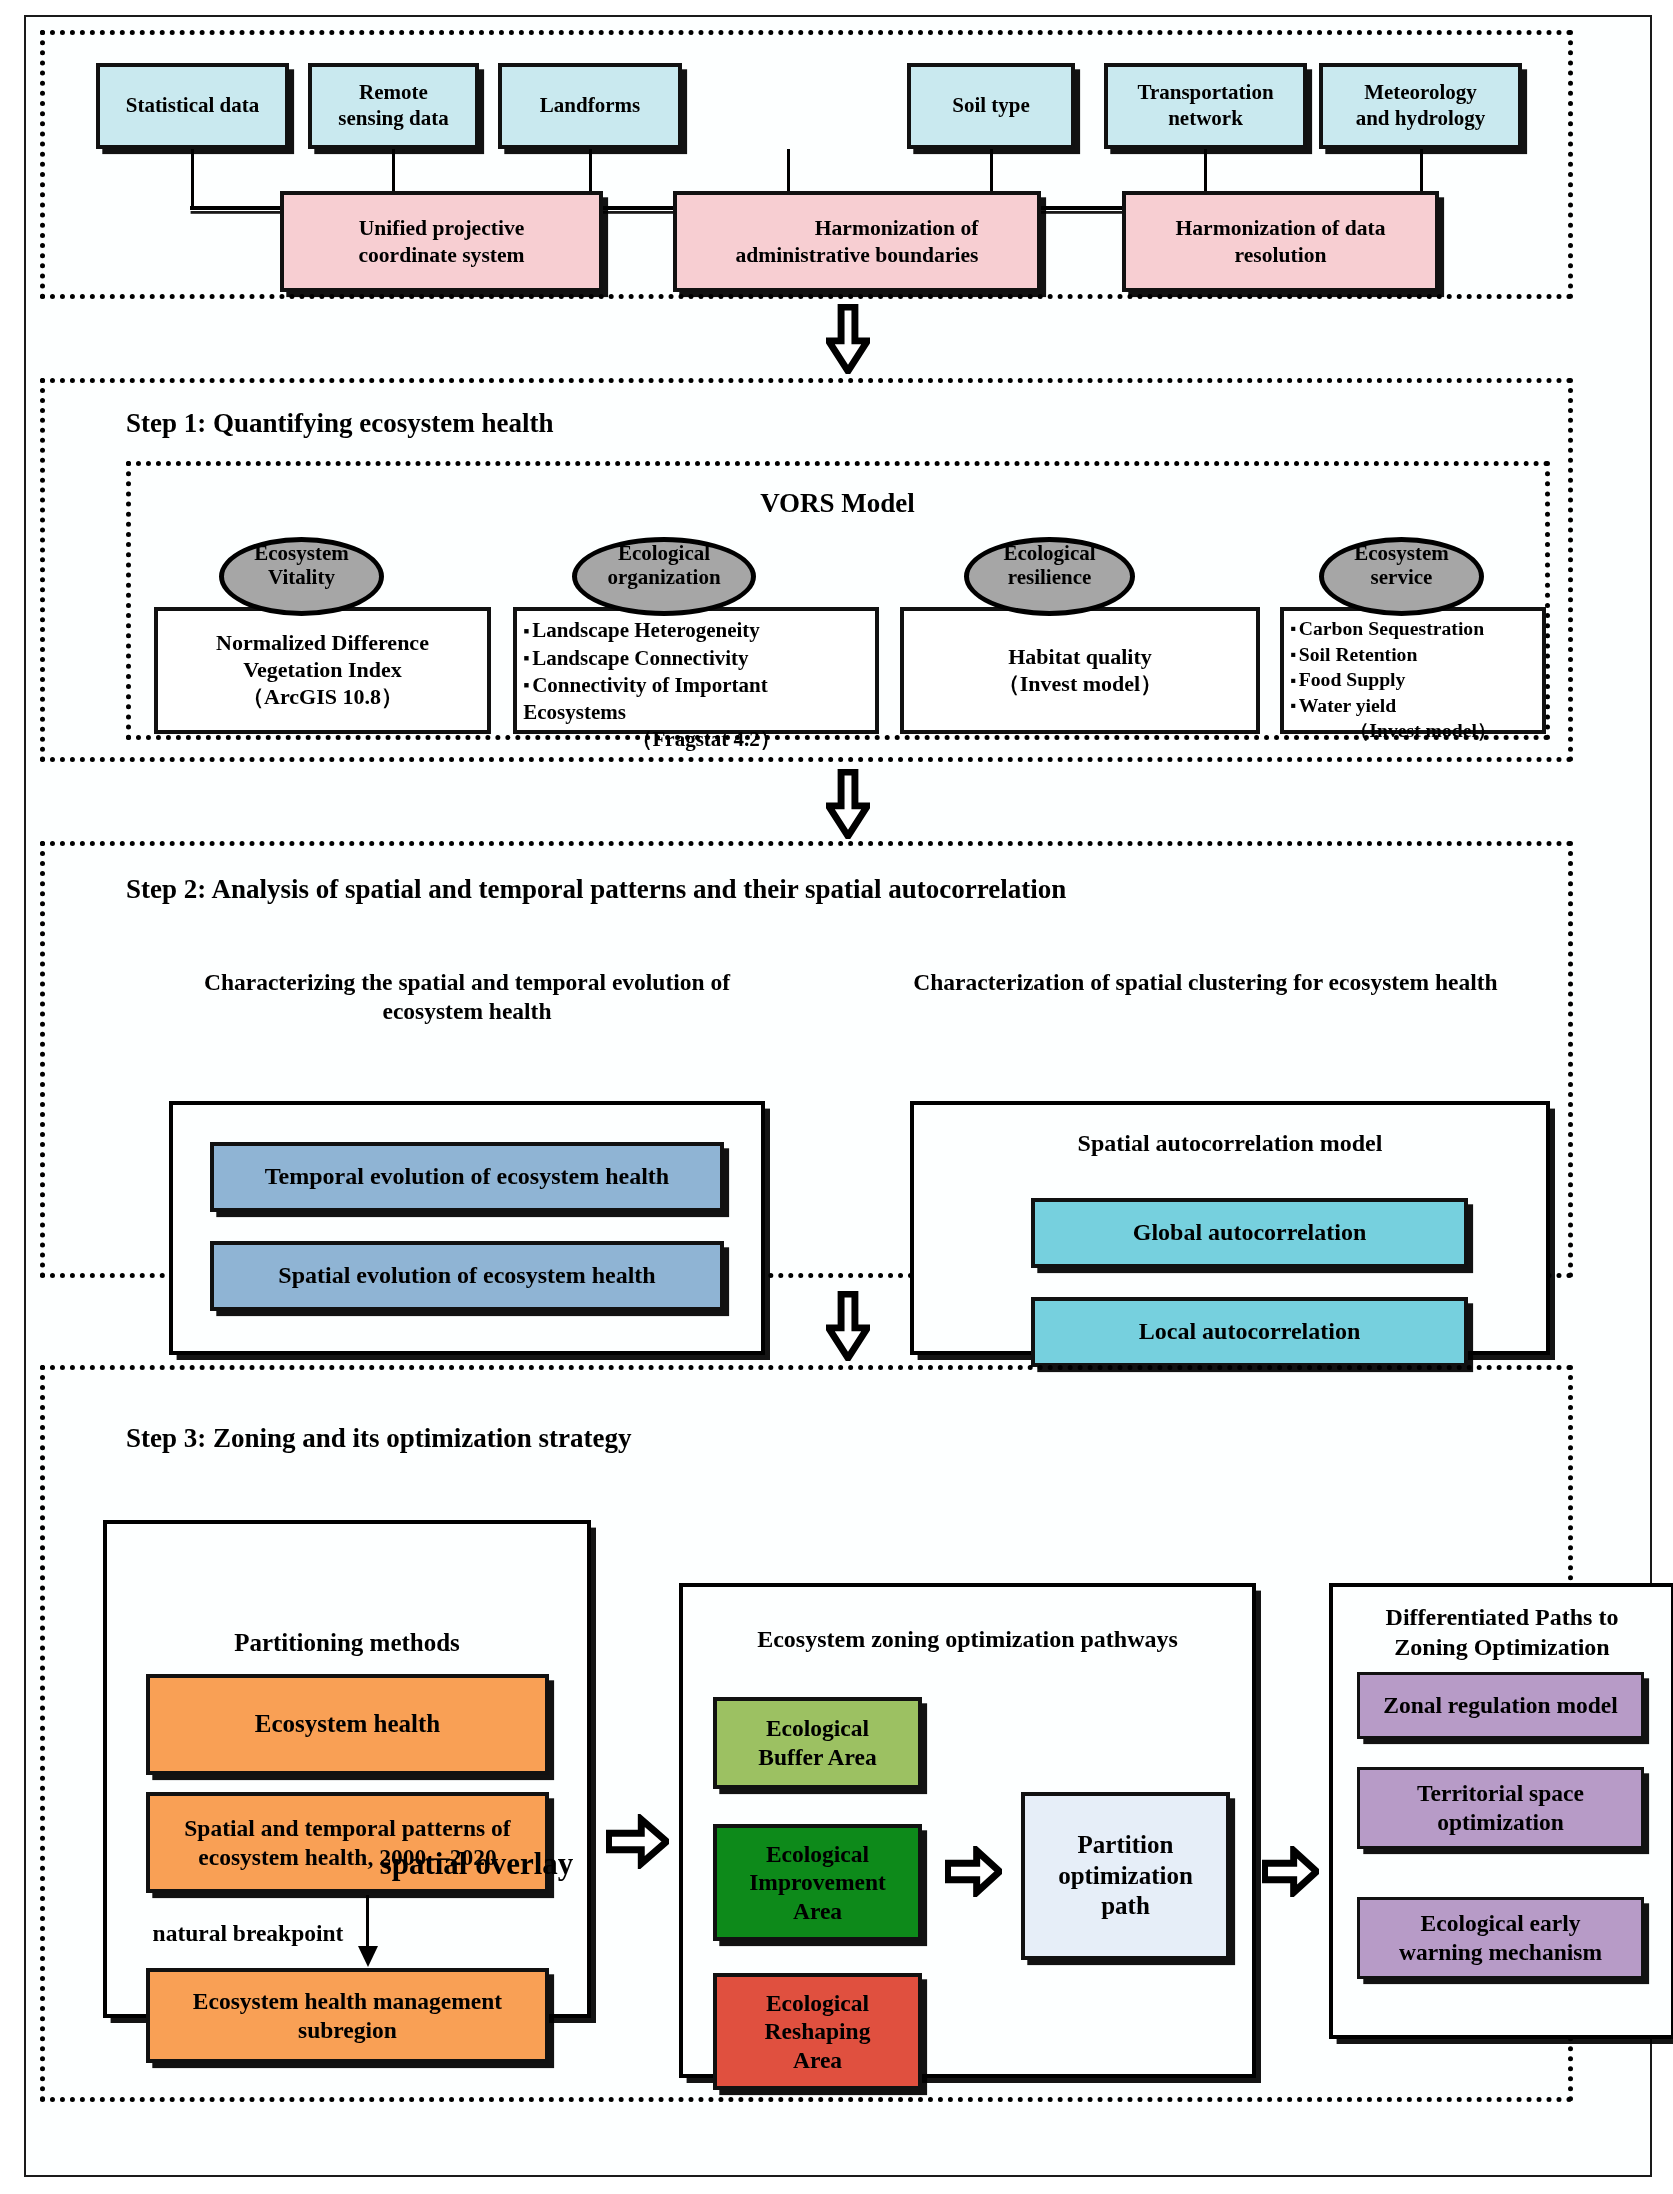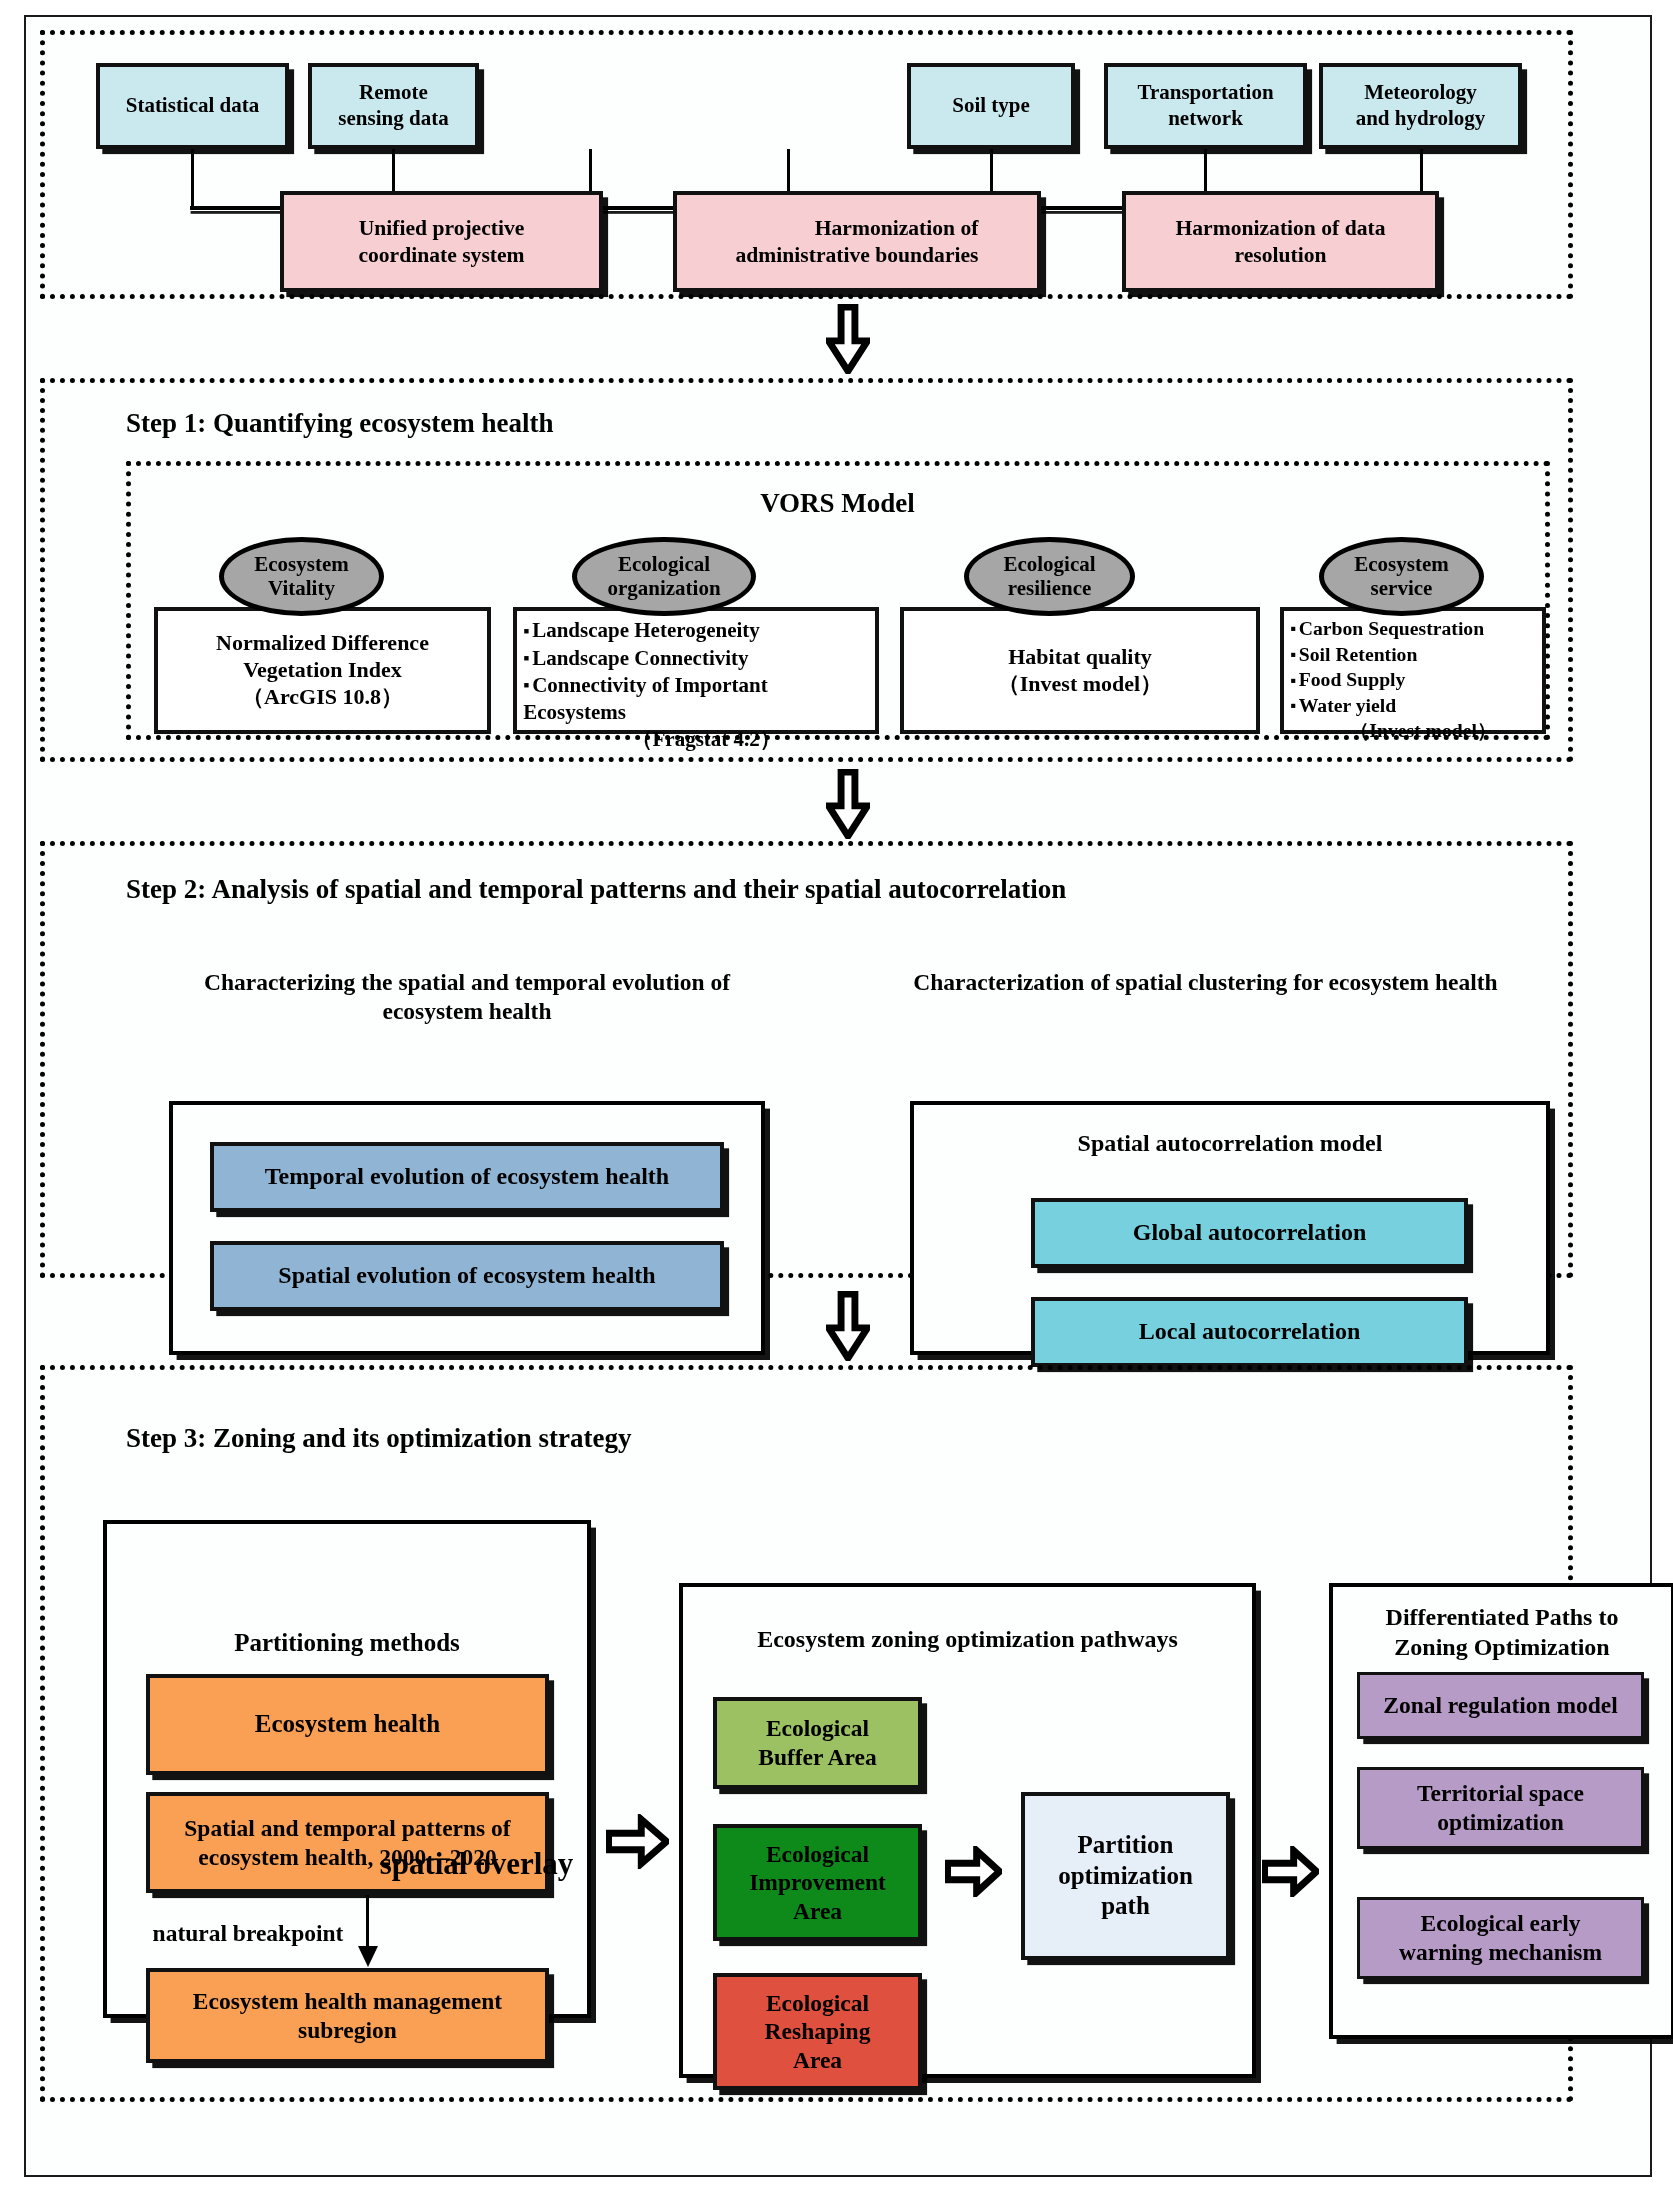--- a/index.html
+++ b/index.html
@@ -66,21 +66,20 @@
   .c-purple { background:#b79bc7; }
   .c-paleblue{ background:#e6eef8; }
 
   
   .ellipse{
     position:absolute;
     background:#a6a6a6;
     border:5px solid #000;
     border-radius:50%;
     display:flex;
-    align-items:center;
     justify-content:center;
     text-align:center;
     font-weight:bold;
     line-height:1.12;
     z-index:5;
   }
 
   
   .label{
     position:absolute;
@@ -135,20 +134,23 @@
 <div class="outer-frame">
 
   <div class="dashed-sec" style="left:14px; top:12.7px; width:1533px; height:269px;"></div>
 
   <div class="node c-cyan" style="left:70px; top:46px; width:193px; height:86px; font-size:21px;">
     <span style="white-space:pre-line">Statistical data</span>
   </div>
   <div class="node c-cyan" style="left:282px; top:46px; width:171px; height:86px; font-size:21px;">
     <span style="white-space:pre-line">Remote
 sensing data</span>
+  </div>
+  <div class="node c-cyan" style="left:472px; top:46px; width:184px; height:86px; font-size:21px;">
+    <span style="white-space:pre-line">Landforms</span>
   </div>
   <div class="node c-cyan" style="left:881px; top:46px; width:168px; height:86px; font-size:21px;">
     <span style="white-space:pre-line">Soil type</span>
   </div>
   <div class="node c-cyan" style="left:1078px; top:46px; width:203px; height:86px; font-size:21px;">
     <span style="white-space:pre-line">Transportation
 network</span>
   </div>
   <div class="node c-cyan" style="left:1293px; top:46px; width:203px; height:86px; font-size:21px;">
     <span style="white-space:pre-line">Meteorology

